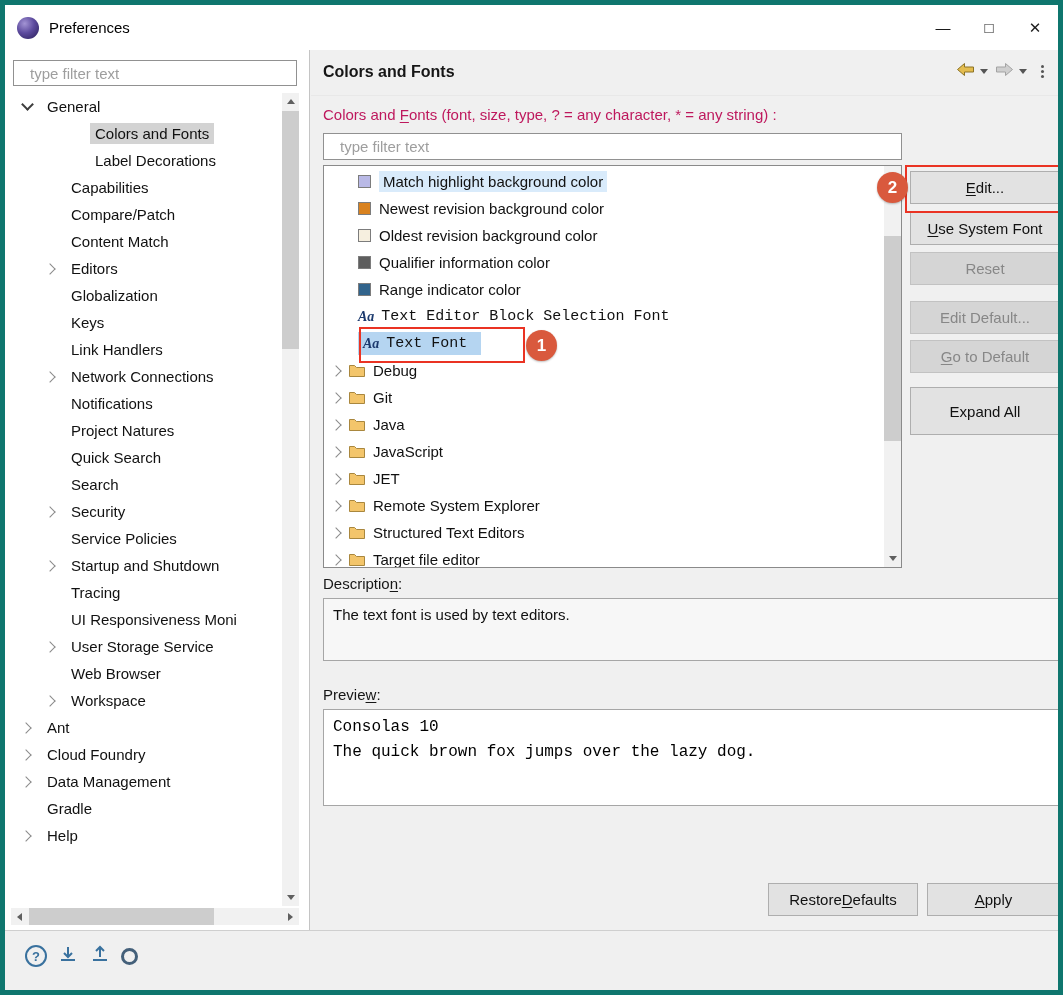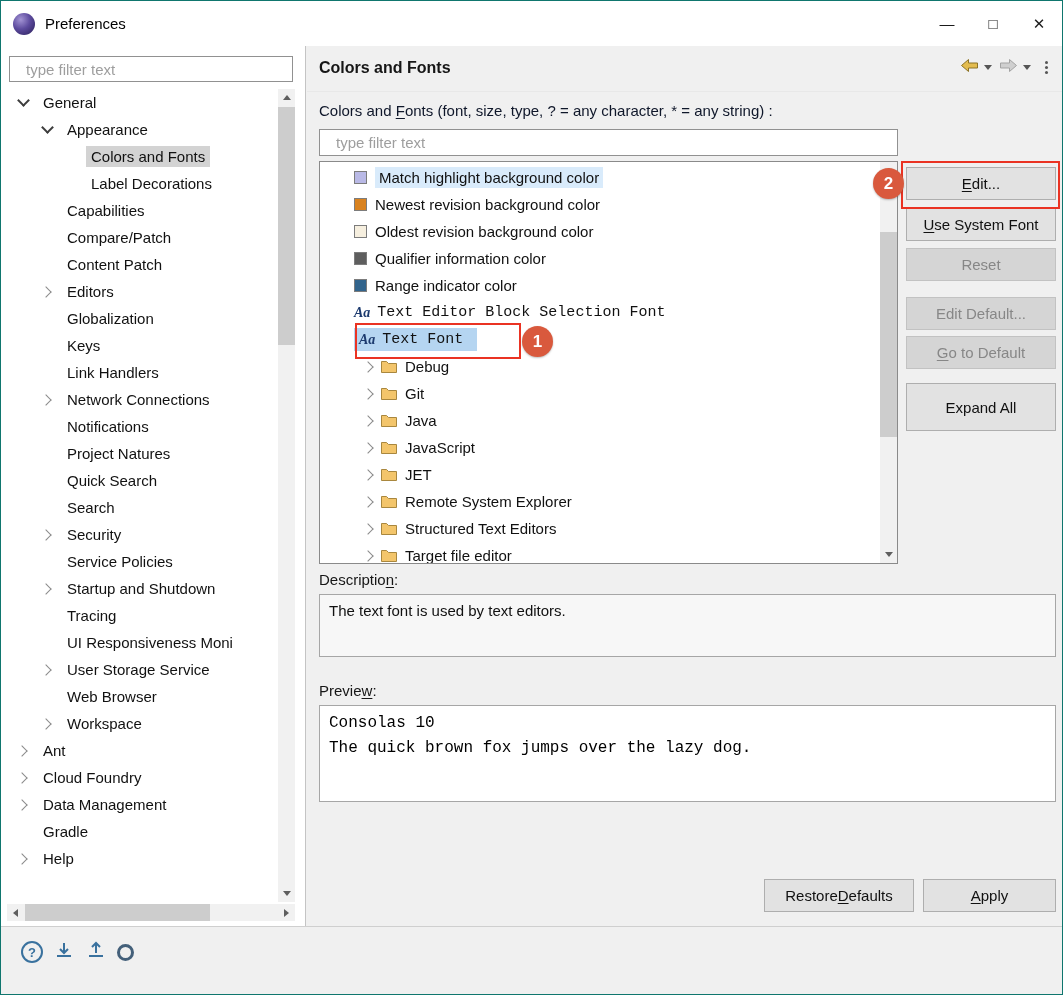--- a/index.html
+++ b/index.html
@@ -1,17 +1,17 @@
 <!DOCTYPE html>
 <html><head>
 <meta charset="utf-8">
 <style>
   html,body{margin:0;padding:0;background:#fff;}
   body{width:1063px;height:995px;font-family:"Liberation Sans",sans-serif;}
-  .window{position:relative;width:1063px;height:995px;background:#f0f0f0;border:1px solid #0f766e;box-sizing:border-box;overflow:hidden;}
+  .window{position:relative;width:1063px;height:995px;background:#f0f0f0;border:5px solid #0f766e;box-sizing:border-box;overflow:hidden;}
   .mn{text-decoration:underline;text-underline-offset:2px;}
 
   
   .titlebar{position:absolute;left:0;top:0;width:100%;height:45px;background:#fff;display:flex;align-items:center;}
   .app-icon{width:22px;height:22px;margin:0 10px 0 12px;border-radius:50%;flex:none;
     background:radial-gradient(circle at 35% 30%, #a394d4 0%, #5d4b9e 45%, #261c55 100%);}
   .wtitle{font-size:15px;color:#000;}
   .win-controls{margin-left:auto;display:flex;height:100%;}
   .winbtn{width:46px;height:100%;display:flex;align-items:center;justify-content:center;font-size:15px;color:#1a1a1a;background:none;border:none;padding:0;font-family:inherit;}
 
@@ -49,27 +49,27 @@
   
   #main-title{position:absolute;left:318px;top:58px;font-size:16px;font-weight:bold;color:#161616;}
   #hdr-sep{position:absolute;left:306px;top:90px;width:757px;height:1px;background:#e8e8e8;}
   #nav-icons{position:absolute;right:12px;top:56px;display:flex;align-items:center;gap:5px;height:20px;}
   .navdrop{width:10px;height:16px;display:inline-flex;align-items:center;}
   .navdrop::before{content:"";border-left:4px solid transparent;border-right:4px solid transparent;border-top:5px solid #555;}
   .navdots{width:8px;height:16px;display:inline-flex;align-items:flex-start;justify-content:center;margin-left:4px;}
   .navdots::before{content:"";width:3px;height:3px;background:#555;border-radius:50%;margin-top:2px;box-shadow:0 5px 0 #555,0 10px 0 #555;}
 
   
-  #filter-label{position:absolute;left:318px;top:101px;font-size:15px;color:#0f172a;}
+  #filter-label{position:absolute;left:318px;top:101px;font-size:15px;color:#be185d;}
   #main-filter{left:318px;top:128px;width:579px;height:27px;}
   #listbox{position:absolute;left:318px;top:160px;width:579px;height:403px;background:#fff;border:1px solid #8a8a8a;box-sizing:border-box;overflow:hidden;padding-top:2px;}
   #list-vscroll{position:absolute;right:0;top:0;width:17px;height:401px;background:#f1f1f1;}
   .lrow{height:27px;display:flex;align-items:center;white-space:nowrap;}
   .lrow.leaf{padding-left:34px;}
-  .lrow.cat{padding-left:6px;margin-left:36px;}
+  .lrow.cat{padding-left:6px;}
   .lrow .chev{width:18px;}
   .swatch{width:13px;height:13px;border:1px solid #7c7c7c;margin-right:8px;flex:none;box-sizing:border-box;}
   .aa{font-family:"Liberation Serif",serif;font-style:italic;font-weight:bold;font-size:14px;color:#1c3a6e;margin-right:7px;}
   .llabel{font-size:15px;color:#111;}
   .llabel.mono{font-family:"Liberation Mono",monospace;font-size:15px;}
   .hl{background:#d9ebfb;padding:2px 4px;}
   .selwrap{display:inline-flex;align-items:center;background:#b5d5f1;padding:3px 14px 3px 5px;}
   .fold{margin-right:7px;flex:none;}
 
   
@@ -121,43 +121,39 @@
     </div>
   </div>
 
   <div id="sidebar">
     <input id="side-filter" class="filterbox" placeholder="type filter text" style="">
     <div id="tree">
       <div class="trow lvl0">
           <span class="chev exp"></span>
           <span class="tlabel">General</span>
         </div>
-      <div class="trow lvl1">
-          <span class="chev exp"></span>
-          <span class="tlabel">Appearance</span>
-        </div>
       <div class="trow lvl2">
           <span class="chev none"></span>
           <span class="tlabel tsel">Colors and Fonts</span>
         </div>
       <div class="trow lvl2">
           <span class="chev none"></span>
           <span class="tlabel">Label Decorations</span>
         </div>
       <div class="trow lvl1">
           <span class="chev none"></span>
           <span class="tlabel">Capabilities</span>
         </div>
       <div class="trow lvl1">
           <span class="chev none"></span>
           <span class="tlabel">Compare/Patch</span>
         </div>
       <div class="trow lvl1">
           <span class="chev none"></span>
-          <span class="tlabel">Content Patch</span>
+          <span class="tlabel">Content Match</span>
         </div>
       <div class="trow lvl1">
           <span class="chev col"></span>
           <span class="tlabel">Editors</span>
         </div>
       <div class="trow lvl1">
           <span class="chev none"></span>
           <span class="tlabel">Globalization</span>
         </div>
       <div class="trow lvl1">

